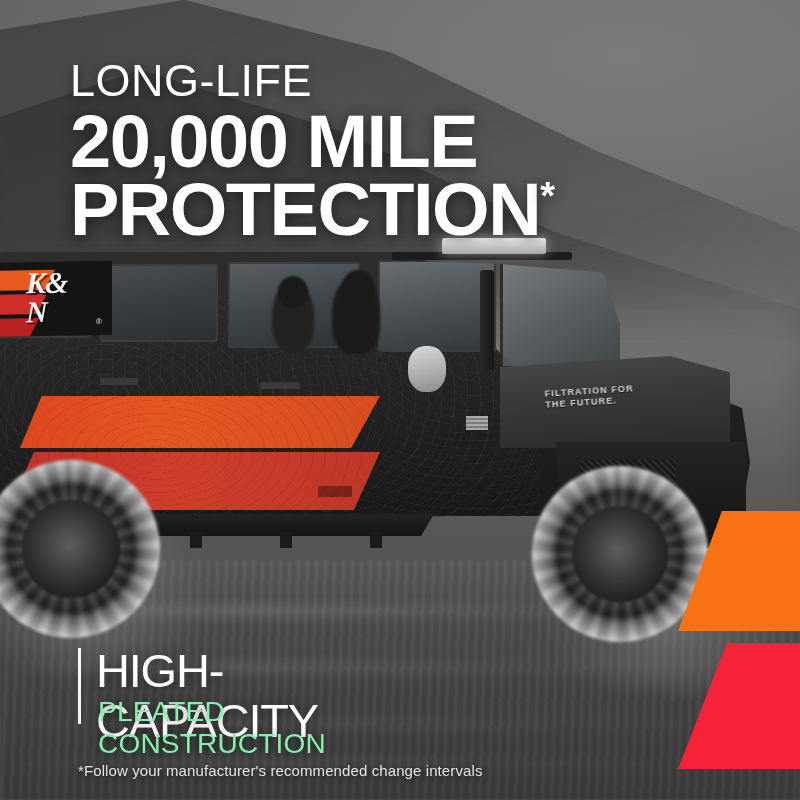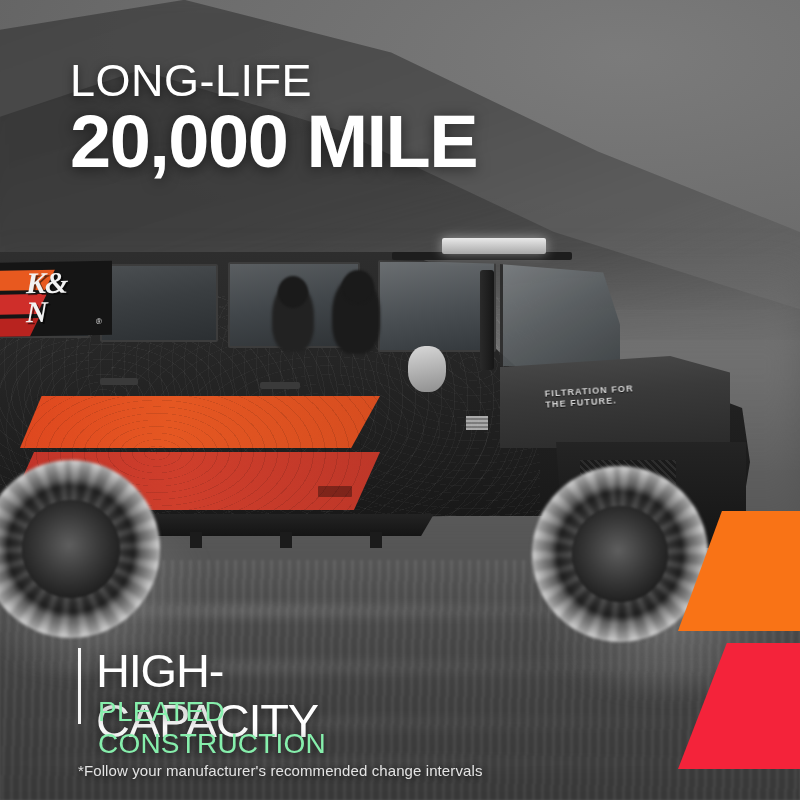--- a/index.html
+++ b/index.html
@@ -427,20 +427,21 @@
 
   <div class="chev chev-orange"></div>
   <div class="chev chev-red"></div>
 
   <div class="copy">
 
     <div class="eyebrow">LONG-LIFE</div>
 
     <div class="headline">
       <span class="l1">20,000 MILE</span>
+      <span class="l2"><span>PROTECTION</span><span class="star">*</span></span>
     </div>
 
     <div class="subblock">
       <div class="rule"></div>
       <div class="sub-main">HIGH-CAPACITY</div>
       <div class="sub-secondary">PLEATED CONSTRUCTION</div>
     </div>
 
     <div class="footnote">*Follow your manufacturer's recommended change intervals</div>
   </div>

